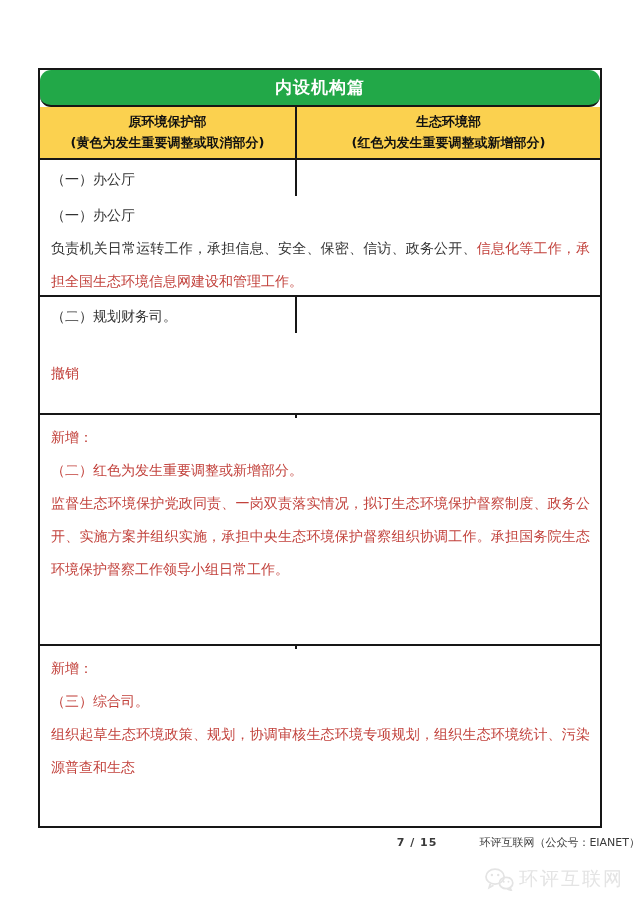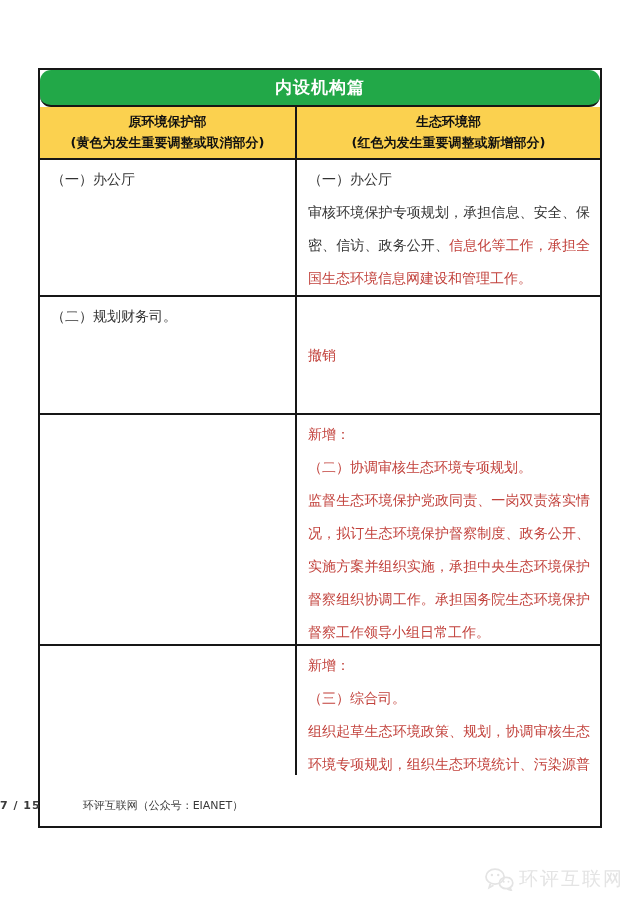--- a/index.html
+++ b/index.html
@@ -21,42 +21,42 @@
 
   .head-row { display:flex; height:53px; border-bottom:2px solid #161616; }
   .head-cell {
     background:#fbd14f; display:flex; flex-direction:column;
     align-items:center; justify-content:center; gap:3px;
   }
   .head-cell.left  { width:257px; border-right:2px solid #161616; }
   .head-cell.right { flex:1; }
   .head-title, .head-sub { font-weight:bold; font-size:13px; color:#111; line-height:1.35; }
 
-  .body-row { display:flex; border-bottom:2px solid #161616; overflow:hidden; }
+  .body-row { display:flex; border-bottom:2px solid #161616; overflow:hidden;flex-direction:column; }
   .body-row.last { border-bottom:none; }
   .row-1 { height:137px; }
   .row-2 { height:118px; }
   .row-3 { height:231px; }
   .row-4 { height:129px; }
 
   .cell {
     padding:3px 10px 0 11px; overflow:hidden;
     font-family:"DejaVu Serif","Liberation Serif",serif;
     font-size:14px; color:#333;
   }
   .cell.left  { width:257px; border-right:2px solid #161616; }
   .cell.right { flex:1; }
   .cell p { margin:0; line-height:33px; text-align:justify; }
   .cell p.heading { text-align:left; }
   .red { color:#c2423c; }
   .cell.center-status { display:flex; align-items:center; padding-top:0; }
 
   .footer {
-    position:absolute; left:0; top:798px; width:640px;
-    display:flex; align-items:center; justify-content:flex-start; gap:42px;
+    position:absolute; left:0; top:835px; width:640px;
+    display:flex; align-items:center; justify-content:flex-end; gap:42px;
     font-size:11px; color:#3a3a3a;
   }
   .footer .page-num { font-weight:bold; letter-spacing:1px; }
 
   .watermark {
     position:absolute; right:16px; top:866px;
     display:flex; align-items:center; gap:5px;
     color:#e4e4e4; font-size:19px; font-weight:normal; letter-spacing:2px;
     user-select:none;
   }
@@ -81,38 +81,38 @@
       <span class="head-sub">(红色为发生重要调整或新增部分)</span>
     </div>
   </div>
 
   <div class="body-row row-1">
     <div class="cell left">
       <p class="heading">（一）办公厅</p>
     </div>
     <div class="cell right">
       <p class="heading">（一）办公厅</p>
-      <p><span>审核环境保护专项规划，承担信息、安全、保密、信访、政务公开、</span><span class="red">信息化等工作，承担全国生态环境信息网建设和管理工作。</span></p>
+      <p><span>负责机关日常运转工作，承担信息、安全、保密、信访、政务公开、</span><span class="red">信息化等工作，承担全国生态环境信息网建设和管理工作。</span></p>
     </div>
   </div>
 
   <div class="body-row row-2">
     <div class="cell left">
       <p class="heading">（二）规划财务司。</p>
     </div>
     <div class="cell right center-status">
       <p class="red heading">撤销</p>
     </div>
   </div>
 
   <div class="body-row row-3">
     <div class="cell left"></div>
     <div class="cell right">
       <p class="red heading">新增：</p>
-      <p class="red heading">（二）协调审核生态环境专项规划。</p>
+      <p class="red heading">（二）红色为发生重要调整或新增部分。</p>
       <p class="red">监督生态环境保护党政同责、一岗双责落实情况，拟订生态环境保护督察制度、政务公开、实施方案并组织实施，承担中央生态环境保护督察组织协调工作。承担国务院生态环境保护督察工作领导小组日常工作。</p>
     </div>
   </div>
 
   <div class="body-row row-4 last">
     <div class="cell left"></div>
     <div class="cell right">
       <p class="red heading">新增：</p>
       <p class="red heading">（三）综合司。</p>
       <p class="red">组织起草生态环境政策、规划，协调审核生态环境专项规划，组织生态环境统计、污染源普查和生态</p>

